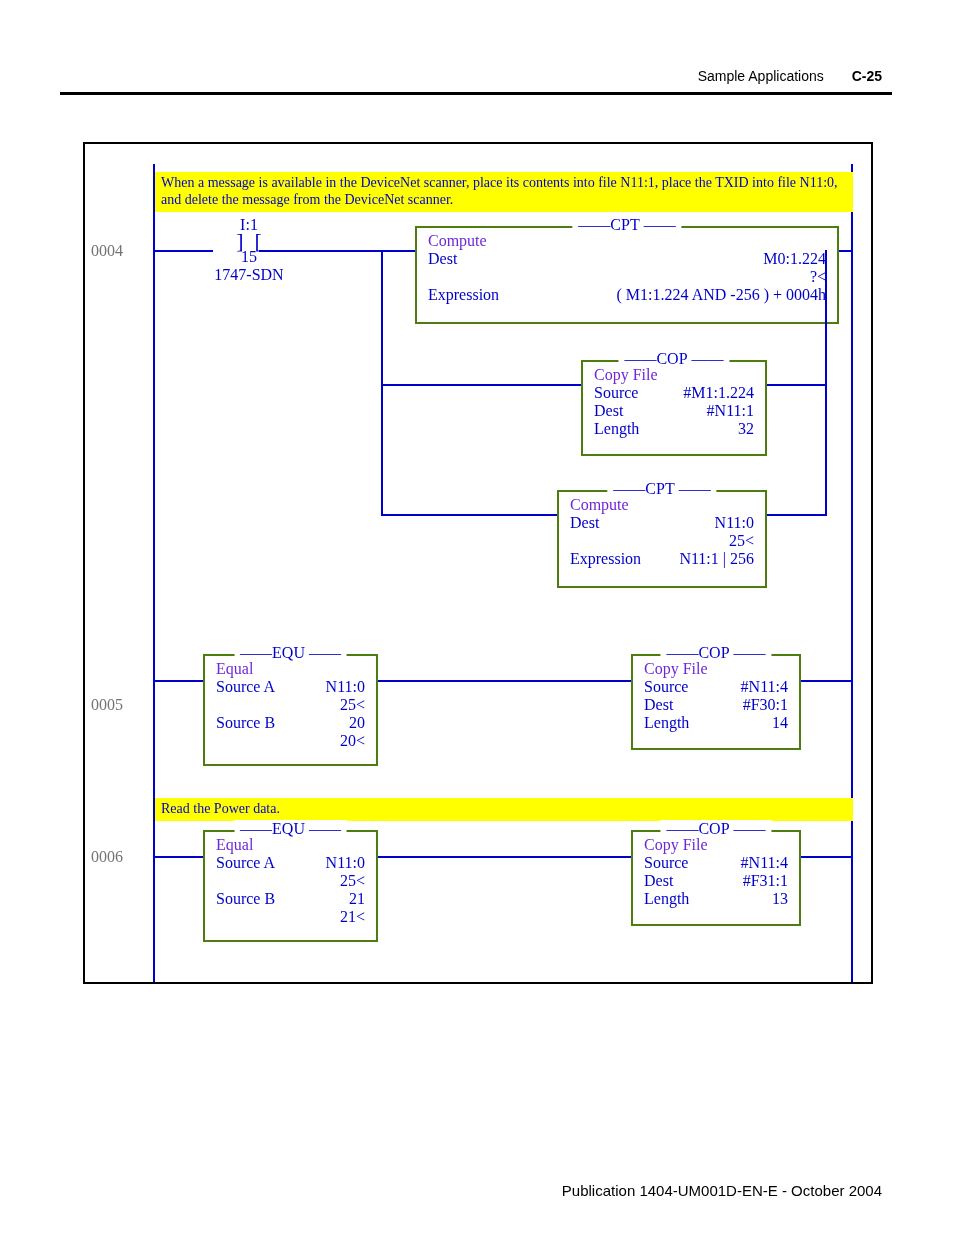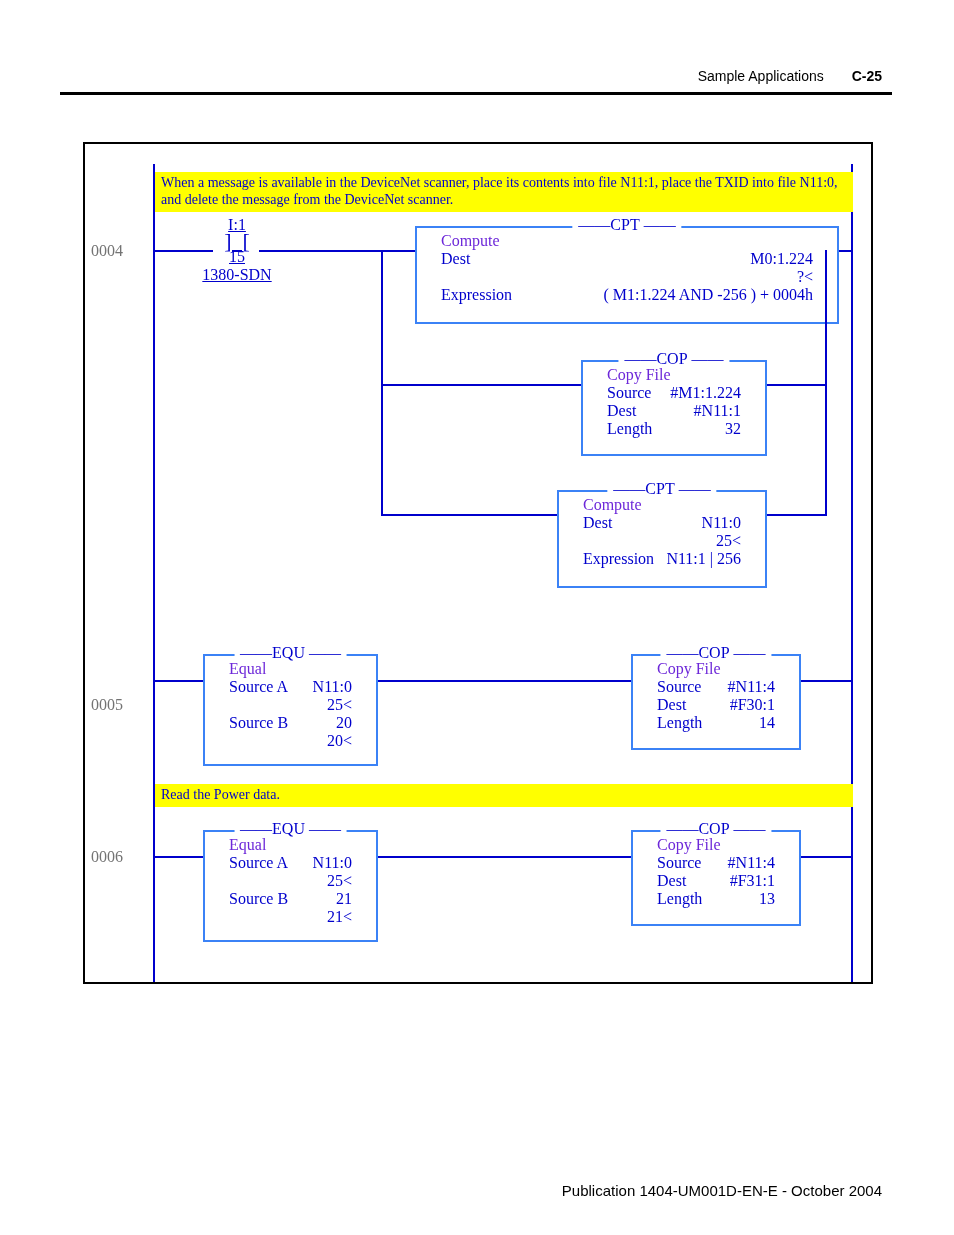--- a/index.html
+++ b/index.html
@@ -71,24 +71,24 @@
     font-size: 14px;
     line-height: 1.2;
   }
   .rung-num {
     position: absolute;
     font-size: 16px;
     color: #737373;
   }
   .blk {
     position: absolute;
-    border: 2px solid #3b82f6;
+    border: 2px solid #4d7c0f;
     background: #fff;
     box-sizing: border-box;
-    padding: 4px 24px;
+    padding: 4px 11px;
   }
   .blk .title {
     position: absolute;
     top: -12px;
     left: 50%;
     transform: translateX(-50%);
     background: #fff;
     padding: 0 6px;
     color: #0000cc;
     white-space: nowrap;
@@ -122,25 +122,25 @@
   <div class="diagram-frame">
     <div class="ladder">
       <div class="rail-left"></div>
       <div class="rail-right"></div>
 
       <div class="comment-box" style="left:70px; top:28px; width:686px;">When a message is available in the DeviceNet scanner, place its contents into file N11:1, place the TXID into file N11:0, and delete the message from the DeviceNet scanner.</div>
       <div class="rung-num" style="left:6px; top:98px;">0004</div>
 
       <div class="hline" style="left:68px; top:106px; width:60px;"></div>
 
-      <div class="xic" style="left:112px; top:72px; width:80px;text-decoration:underline;">
+      <div class="xic" style="left:124px; top:72px; width:80px;">
         <div>I:1</div>
         <div class="bracket">]&nbsp;&nbsp;[</div>
         <div>15</div>
-        <div>1380-SDN</div>
+        <div>1747-SDN</div>
       </div>
       <div class="hline" style="left:174px; top:106px; width:122px;"></div>
 
       <div class="vline" style="left:296px; top:106px; height:264px;"></div>
 
       <div class="hline" style="left:296px; top:106px; width:34px;"></div>
 
       <div class="blk" style="left:330px; top:82px; width:424px; height:98px;">
         <div class="title"><span class="dash">——</span><span>CPT</span><span class="dash">&nbsp;——</span></div>
         <div class="name">Compute</div>
@@ -222,21 +222,21 @@
             <span>Dest</span>
             <span>#F30:1</span>
           </div>
         <div class="row">
             <span>Length</span>
             <span>14</span>
           </div>
       </div>
       <div class="hline" style="left:716px; top:536px; width:52px;"></div>
 
-      <div class="comment-box" style="left:70px; top:640px; width:686px;">Read the Power data.</div>
+      <div class="comment-box" style="left:70px; top:654px; width:686px;">Read the Power data.</div>
       <div class="rung-num" style="left:6px; top:704px;">0006</div>
       <div class="hline" style="left:68px; top:712px; width:50px;"></div>
 
       <div class="blk" style="left:118px; top:686px; width:175px; height:112px;">
         <div class="title"><span class="dash">——</span><span>EQU</span><span class="dash">&nbsp;——</span></div>
         <div class="name">Equal</div>
         <div class="row">
             <span>Source A</span>
             <span>N11:0</span>
           </div>

